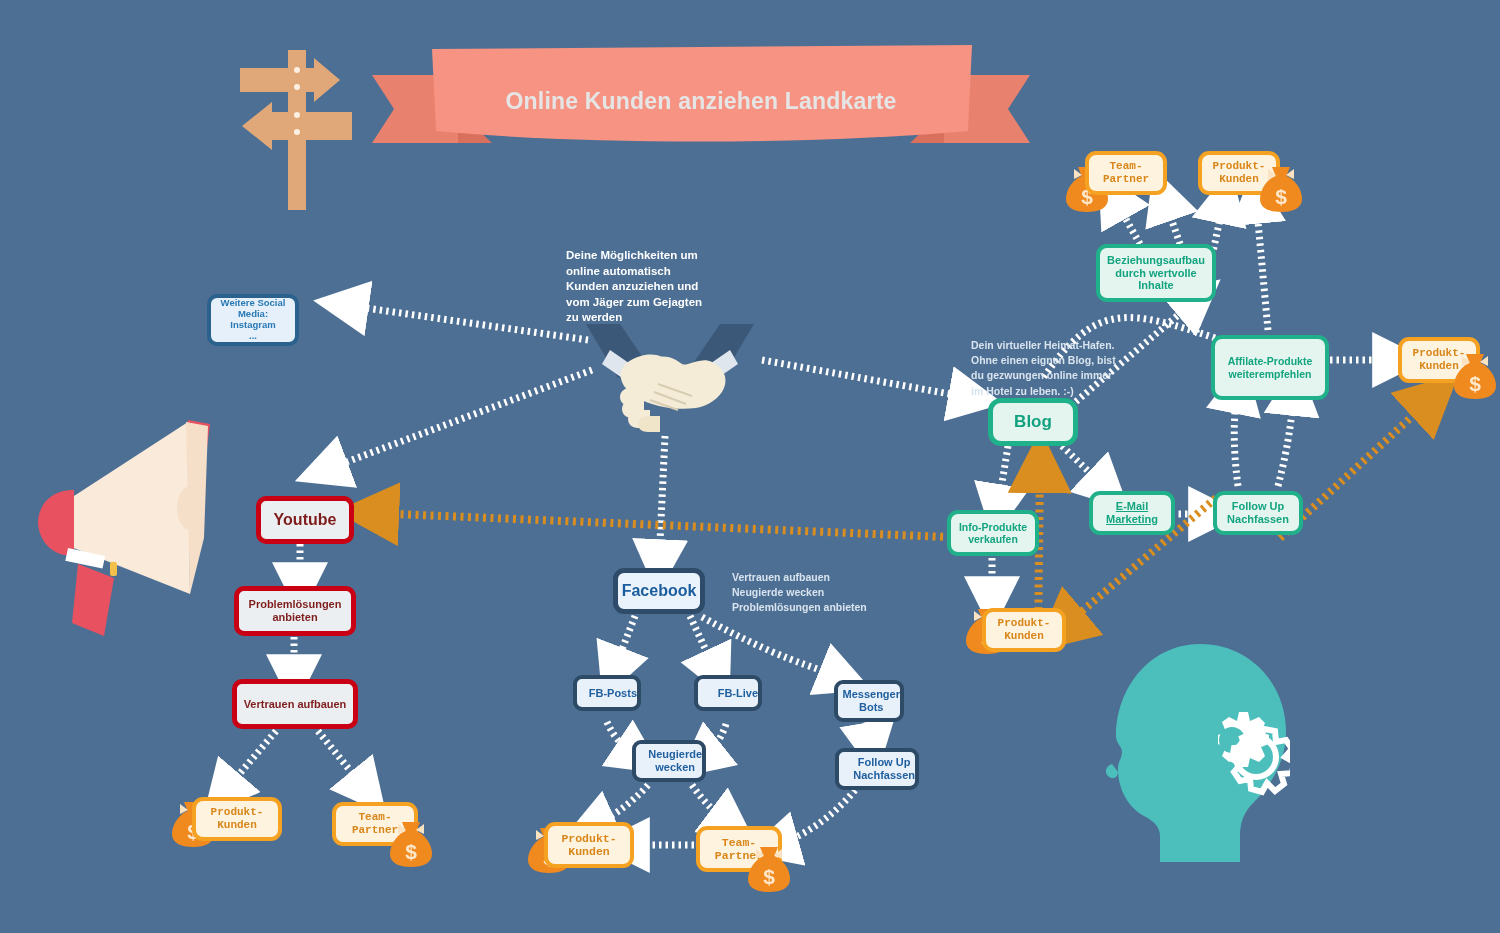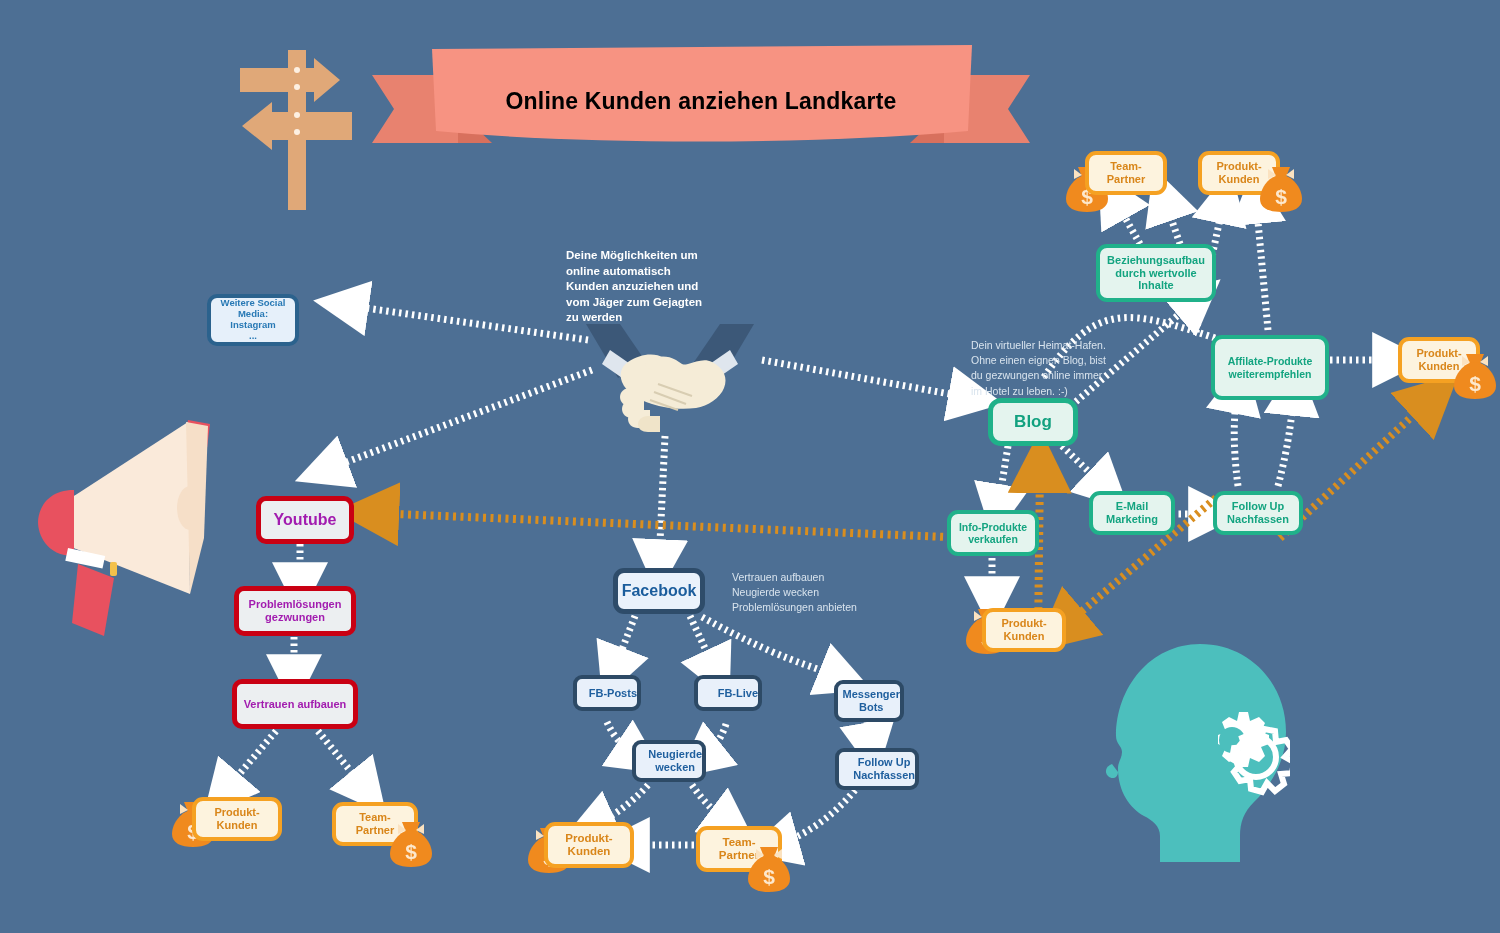--- a/index.html
+++ b/index.html
@@ -9,37 +9,37 @@
   #wires{position:absolute;left:0;top:0;width:1500px;height:933px;pointer-events:none;}
   .node{position:absolute;box-sizing:border-box;display:flex;align-items:center;
         justify-content:center;text-align:center;line-height:1.15;font-weight:bold;}
 
   
   .n-blue{background:#e8f0fa;border:4px solid #2d4a66;border-radius:9px;color:#1f5f9e;justify-content:flex-end;}
   .n-blue-strong{background:#eaf2fb;border:5px solid #2e4c6a;border-radius:11px;color:#1b5d9c;}
   .n-blue-thin{background:#e6f0fa;border:4px solid #2b628d;border-radius:10px;color:#2879b5;}
 
   
-  .n-red{background:#eceff1;border:5px solid #c90013;border-radius:10px;color:#a21caf;}
+  .n-red{background:#eceff1;border:5px solid #c90013;border-radius:10px;color:#7f1d1d;}
 
   
   .n-green{background:#e4f4ee;border:4px solid #20b18a;border-radius:11px;color:#13a480;}
   .n-green-big{background:#e4f4ee;border:5px solid #1fb189;border-radius:13px;color:#12a17f;}
 
   
-  .n-orange{background:#fdf3de;border:4px solid #f5a122;border-radius:11px;color:#d9861a;}
+  .n-orange{background:#fdf3de;border:4px solid #f5a122;border-radius:11px;color:#d9861a;font-family:Liberation Mono, monospace;}
 
   .moneybag{position:absolute;width:46px;height:50px;pointer-events:none;}
 
-  .note{position:absolute;color:#d9e4ee;font-size:10.5px;font-weight:normal;line-height:1.45;}
+  .note{position:absolute;color:#d9e4ee;font-size:10.5px;font-weight:bold;line-height:1.45;}
 
   
   #banner{position:absolute;left:372px;top:45px;width:658px;height:112px;}
   #banner .label{position:absolute;left:0;top:0;width:658px;height:112px;display:flex;
-      align-items:center;justify-content:center;color:#000000;font-size:23px;font-weight:bold;
+      align-items:center;justify-content:center;color:#e5e5e5;font-size:23px;font-weight:bold;
       letter-spacing:.2px;z-index:4;}
 
   .deco{position:absolute;pointer-events:none;}
 </style>
 </head>
 <body>
 
 <div id="stage">
 
   <svg class="deco" style="left:232px;top:42px;" width="136" height="172" viewBox="0 0 136 172">
@@ -194,21 +194,21 @@
 Media:
 Instagram
 ...</span>
   </div>
 
   <div class="node n-red" style="left:256px;top:496px;width:98px;height:48px;font-size:16px;">
     <span>Youtube</span>
   </div>
   <div class="node n-red" style="left:234px;top:586px;width:122px;height:50px;font-size:11px;white-space:pre-line;">
     <span>Problemlösungen
-gezwungen</span>
+anbieten</span>
   </div>
   <div class="node n-red" style="left:232px;top:679px;width:126px;height:50px;font-size:11px;">
     <span>Vertrauen aufbauen</span>
   </div>
 
   <svg class="moneybag" style="left:170px;top:798px;" viewBox="0 0 46 50">
     <path d="M14,4 L32,4 L28,14 L18,14 Z" fill="#f08a1e"></path>
     <path d="M23,12 C34,12 44,25 44,36 C44,45 35,49 23,49 C11,49 2,45 2,36 C2,25 12,12 23,12 Z" fill="#f08a1e"></path>
     <path d="M10,6 L18,12 L10,16 Z" fill="#fbe2c0"></path>
       <path d="M36,6 L28,12 L36,16 Z" fill="#fbe2c0"></path>
@@ -286,21 +286,21 @@
     <path d="M14,4 L32,4 L28,14 L18,14 Z" fill="#f08a1e"></path>
     <path d="M23,12 C34,12 44,25 44,36 C44,45 35,49 23,49 C11,49 2,45 2,36 C2,25 12,12 23,12 Z" fill="#f08a1e"></path>
     <path d="M10,6 L18,12 L10,16 Z" fill="#fbe2c0"></path>
       <path d="M36,6 L28,12 L36,16 Z" fill="#fbe2c0"></path>
     <text x="23" y="41" font-family="Liberation Sans, sans-serif" font-size="21" font-weight="bold" fill="#fde8cc" text-anchor="middle">$</text>
   </svg>
   <div class="node n-orange" style="left:982px;top:608px;width:84px;height:44px;font-size:11px;white-space:pre-line;">
     <span>Produkt-
 Kunden</span>
   </div>
-  <div class="node n-green" style="left:1089px;top:491px;width:86px;height:44px;font-size:11px;white-space:pre-line;">
+  <div class="node n-green" style="left:1089px;top:491px;width:86px;height:44px;font-size:11px;white-space:pre-line;text-decoration:underline;">
     <span>E-Mail
 Marketing</span>
   </div>
   <div class="node n-green" style="left:1213px;top:491px;width:90px;height:44px;font-size:11px;white-space:pre-line;">
     <span>Follow Up
 Nachfassen</span>
   </div>
   <div class="node n-green" style="left:1096px;top:244px;width:120px;height:58px;font-size:11px;white-space:pre-line;">
     <span>Beziehungsaufbau
 durch wertvolle

